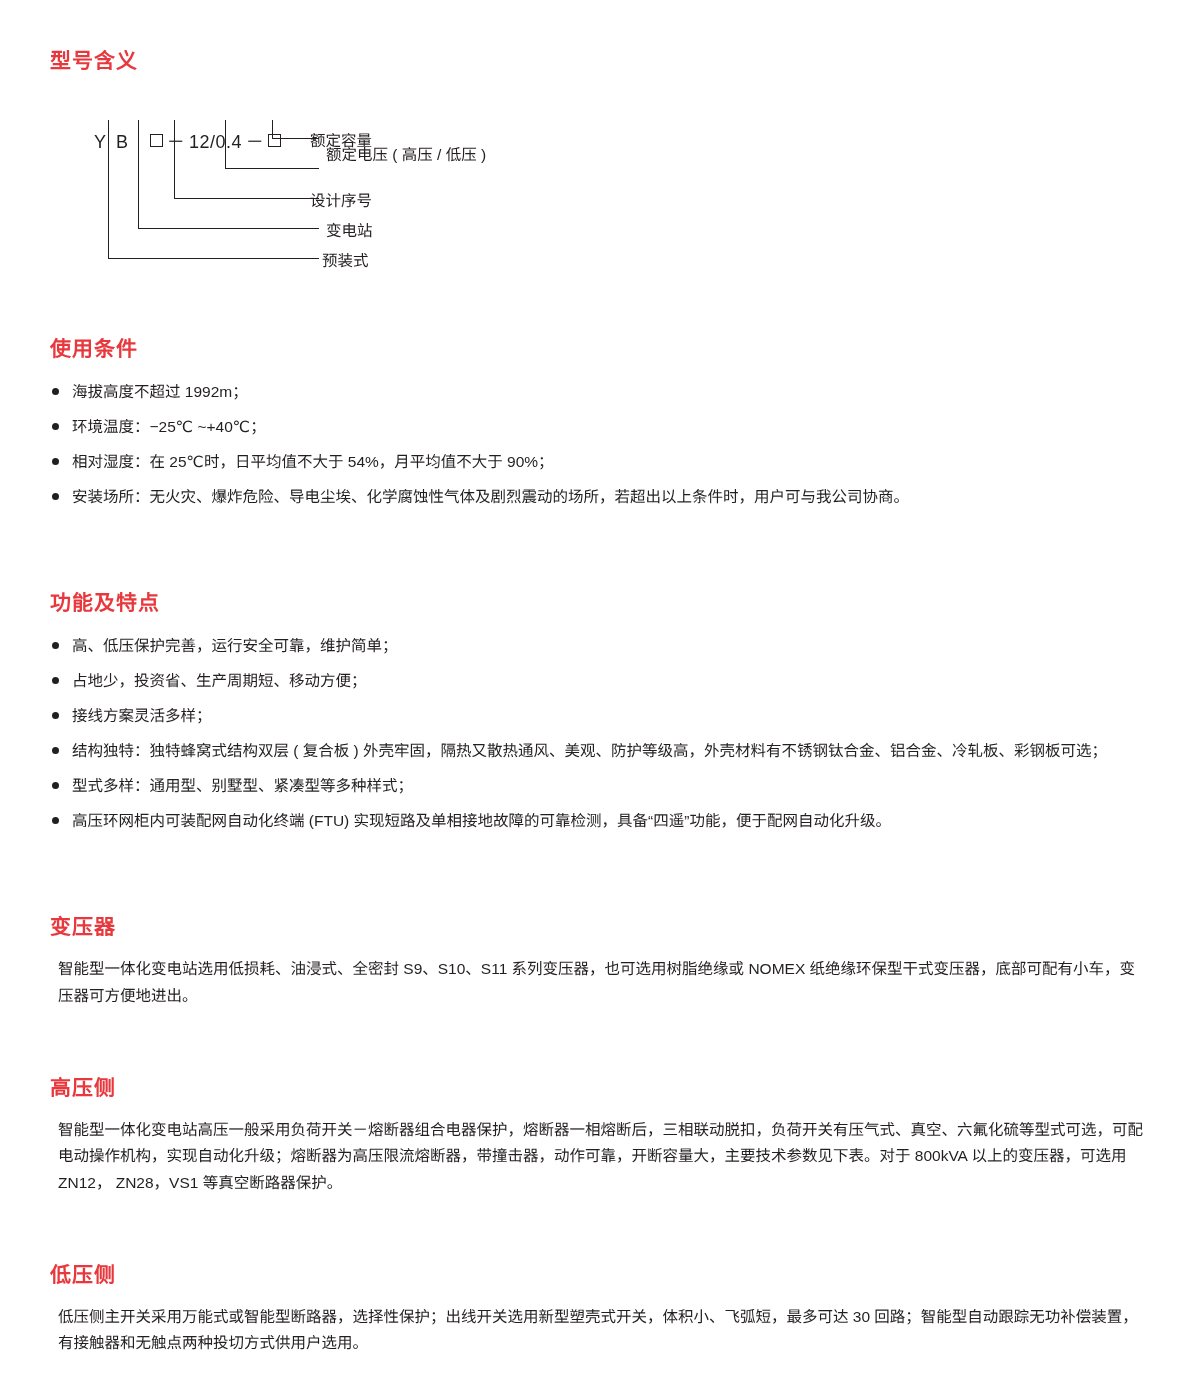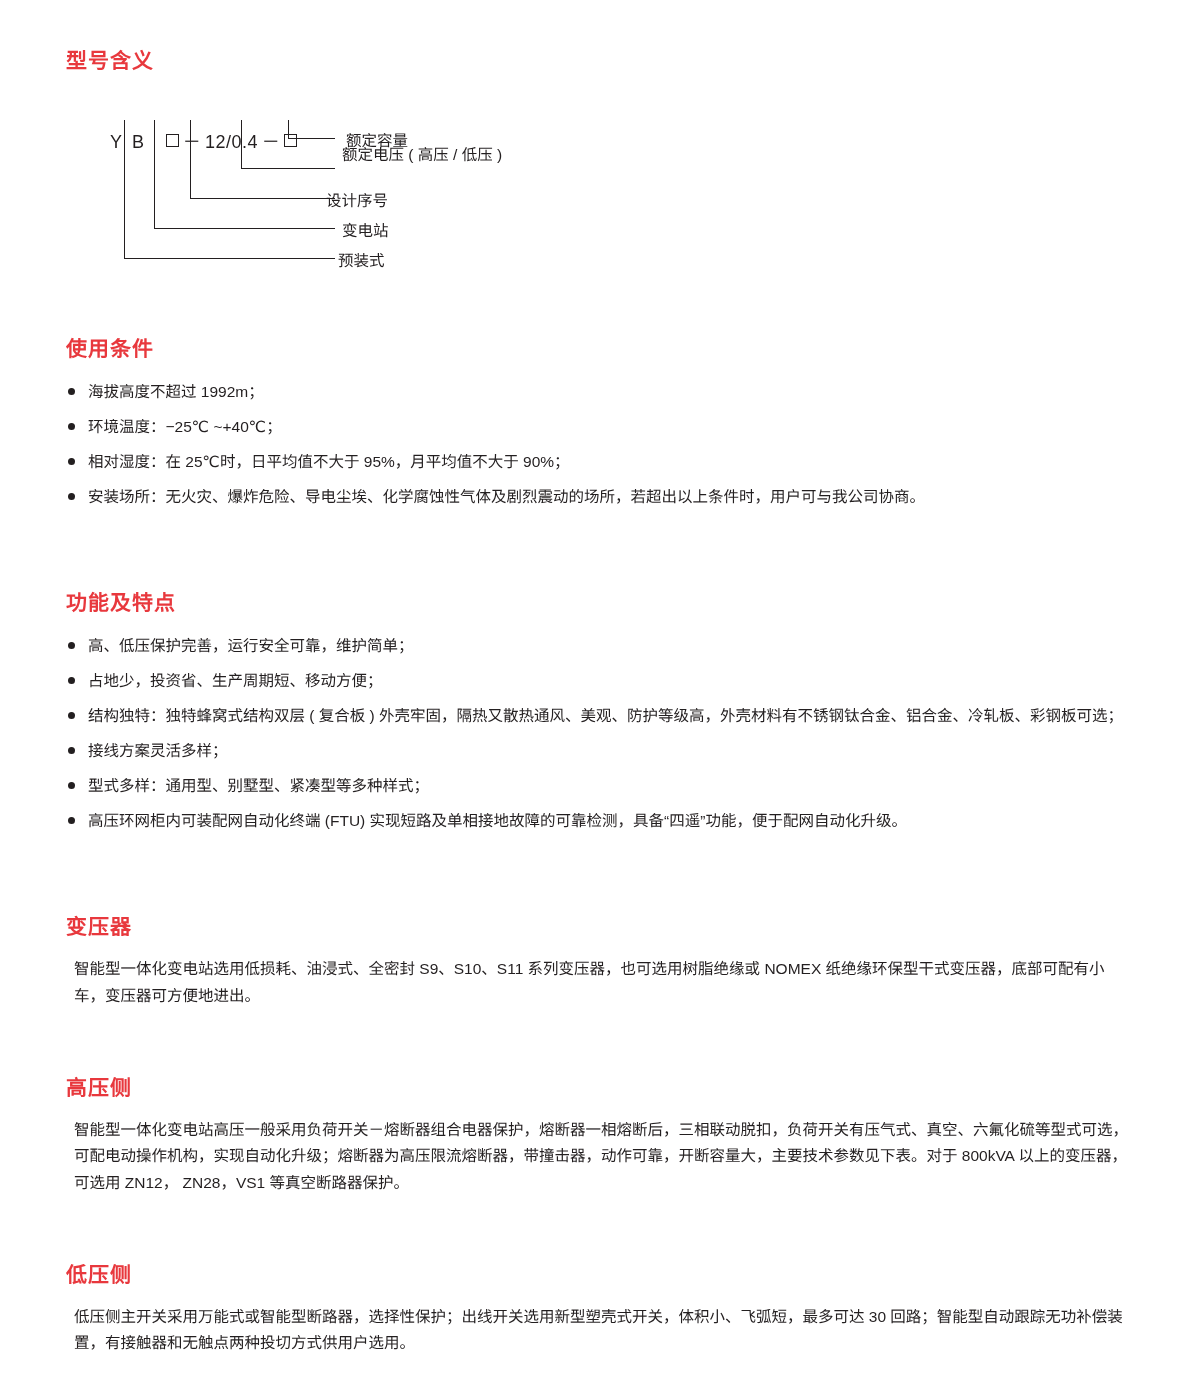--- a/index.html
+++ b/index.html
@@ -13,21 +13,21 @@
     font-family: "Liberation Sans", "DejaVu Sans", sans-serif;
     color: #231f20;
     position: relative;
     overflow: hidden;
   }
   .page {
     position: relative;
     width: 1200px;
     height: 1048px;
     box-sizing: border-box;
-    padding: 0 66px;
+    padding: 0 50px;
   }
   h2.section-title {
     color: #e8383d;
     font-size: 21px;
     font-weight: bold;
     margin: 0;
     letter-spacing: 1px;
   }
 
   
@@ -112,53 +112,53 @@
   <section class="model-block">
     <h2 class="section-title model-title">型号含义</h2>
 
     <div class="diagram">
 
       <div class="code-row" style="left:0; top:8px;">
         <span style="display:inline-block; width:22px;">Y</span><span style="display:inline-block; width:34px;">B</span><span class="sq"></span><span style="display:inline-block; width:26px; text-align:center;">－</span><span style="display:inline-block;">12/0.4</span><span style="display:inline-block; width:26px; text-align:center;">－</span><span class="sq"></span>
       </div>
 
       <div class="leader" style="left:222px; top:22px; width:46px; height:18px;"></div>
-      <div class="leader-label" style="left:280px; top:30px;">额定容量</div>
+      <div class="leader-label" style="left:260px; top:30px;">额定容量</div>
 
       <div class="leader" style="left:175px; top:22px; width:93px; height:48px;"></div>
       <div class="leader-label" style="left:276px; top:44px;">额定电压 ( 高压 / 低压 )</div>
 
       <div class="leader" style="left:124px; top:22px; width:144px; height:78px;"></div>
       <div class="leader-label" style="left:260px; top:90px;">设计序号</div>
 
       <div class="leader" style="left:88px; top:22px; width:180px; height:108px;"></div>
       <div class="leader-label" style="left:276px; top:120px;">变电站</div>
 
       <div class="leader" style="left:58px; top:22px; width:210px; height:138px;"></div>
       <div class="leader-label" style="left:272px; top:150px;text-align:center;">预装式</div>
     </div>
   </section>
 
   <section class="section sec-gap-cond">
     <h2 class="section-title">使用条件</h2>
     <ul class="bullets">
       <li>海拔高度不超过 1992m；</li>
       <li>环境温度：−25℃ ~+40℃；</li>
-      <li>相对湿度：在 25℃时，日平均值不大于 95%，月平均值不大于 90%；</li>
+      <li>相对湿度：在 25℃时，日平均值不大于 54%，月平均值不大于 90%；</li>
       <li>安装场所：无火灾、爆炸危险、导电尘埃、化学腐蚀性气体及剧烈震动的场所，若超出以上条件时，用户可与我公司协商。</li>
     </ul>
   </section>
 
   <section class="section sec-gap-func">
     <h2 class="section-title">功能及特点</h2>
     <ul class="bullets">
       <li>高、低压保护完善，运行安全可靠，维护简单；</li>
       <li>占地少，投资省、生产周期短、移动方便；</li>
+      <li>接线方案灵活多样；</li>
       <li>结构独特：独特蜂窝式结构双层 ( 复合板 ) 外壳牢固，隔热又散热通风、美观、防护等级高，外壳材料有不锈钢钛合金、铝合金、冷轧板、彩钢板可选；</li>
-      <li>接线方案灵活多样；</li>
       <li>型式多样：通用型、别墅型、紧凑型等多种样式；</li>
       <li>高压环网柜内可装配网自动化终端 (FTU) 实现短路及单相接地故障的可靠检测，具备“四遥”功能，便于配网自动化升级。</li>
     </ul>
   </section>
 
   <section class="section sec-gap-trans">
     <h2 class="section-title">变压器</h2>
     <p class="para">智能型一体化变电站选用低损耗、油浸式、全密封 S9、S10、S11 系列变压器，也可选用树脂绝缘或 NOMEX 纸绝缘环保型干式变压器，底部可配有小车，变压器可方便地进出。</p>
   </section>
 

